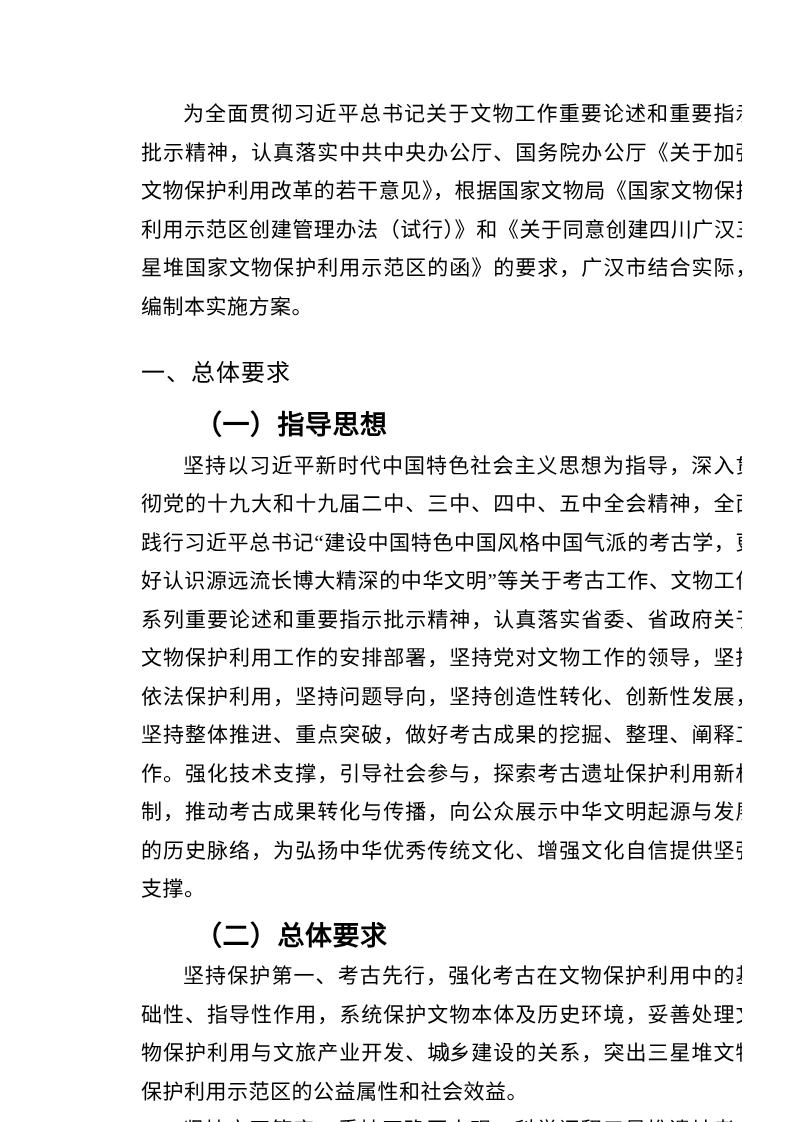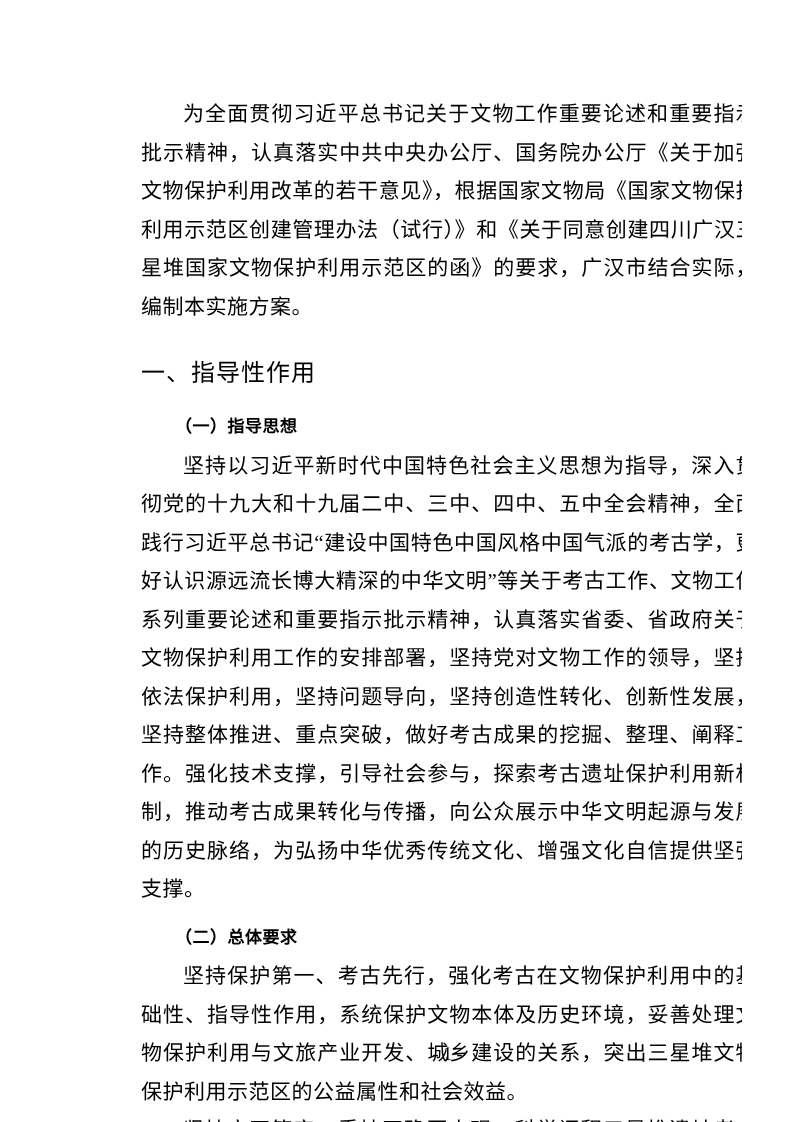--- a/index.html
+++ b/index.html
@@ -34,47 +34,48 @@
   }
   .heading-1 {
     font-size: 24px;
     line-height: 50px;
     font-weight: normal;
     margin: 22px 0 0 0;
     text-indent: 0;
     letter-spacing: 1px;
   }
   .heading-2 {
-    font-size: 17px;
+    font-size: 27px;
     line-height: 38.5px;
     font-weight: bold;
     margin: 10px 0 0 0;
     text-indent: 2em;
     letter-spacing: 0.5px;
+    font-family: Liberation Mono, monospace;
   }
   .page-footer {
     position: absolute;
     left: 0;
     top: 1042px;
     width: 793px;
     text-align: center;
     font-size: 18px;
     line-height: 24px;
     color: #000000;
   }
 </style>
 </head>
 <body>
 
 <div class="page">
   <div class="content">
 
     <p class="body-text">为全面贯彻习近平总书记关于文物工作重要论述和重要指示批示精神，认真落实中共中央办公厅、国务院办公厅《关于加强文物保护利用改革的若干意见》，根据国家文物局《国家文物保护利用示范区创建管理办法（试行）》和《关于同意创建四川广汉三星堆国家文物保护利用示范区的函》的要求，广汉市结合实际，编制本实施方案。</p>
 
-    <h1 class="heading-1">一、指导性作用</h1>
+    <h1 class="heading-1">一、总体要求</h1>
 
     <h2 class="heading-2">（一）指导思想</h2>
 
     <p class="body-text">坚持以习近平新时代中国特色社会主义思想为指导，深入贯彻党的十九大和十九届二中、三中、四中、五中全会精神，全面践行习近平总书记“建设中国特色中国风格中国气派的考古学，更好认识源远流长博大精深的中华文明”等关于考古工作、文物工作系列重要论述和重要指示批示精神，认真落实省委、省政府关于文物保护利用工作的安排部署，坚持党对文物工作的领导，坚持依法保护利用，坚持问题导向，坚持创造性转化、创新性发展，坚持整体推进、重点突破，做好考古成果的挖掘、整理、阐释工作。强化技术支撑，引导社会参与，探索考古遗址保护利用新机制，推动考古成果转化与传播，向公众展示中华文明起源与发展的历史脉络，为弘扬中华优秀传统文化、增强文化自信提供坚强支撑。</p>
 
     <h2 class="heading-2">（二）总体要求</h2>
 
     <p class="body-text">坚持保护第一、考古先行，强化考古在文物保护利用中的基础性、指导性作用，系统保护文物本体及历史环境，妥善处理文物保护利用与文旅产业开发、城乡建设的关系，突出三星堆文物保护利用示范区的公益属性和社会效益。</p>
 
     <p class="body-text">坚持守正笃实，秉持正确历史观，科学阐释三星堆遗址考古发掘成果，</p>

